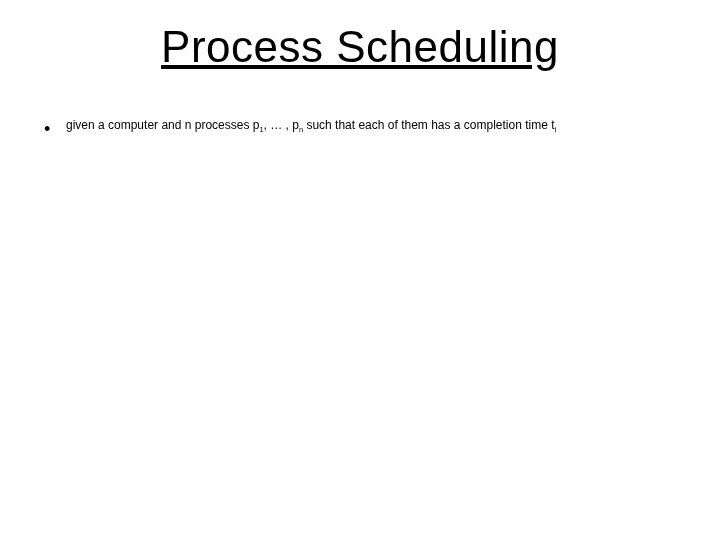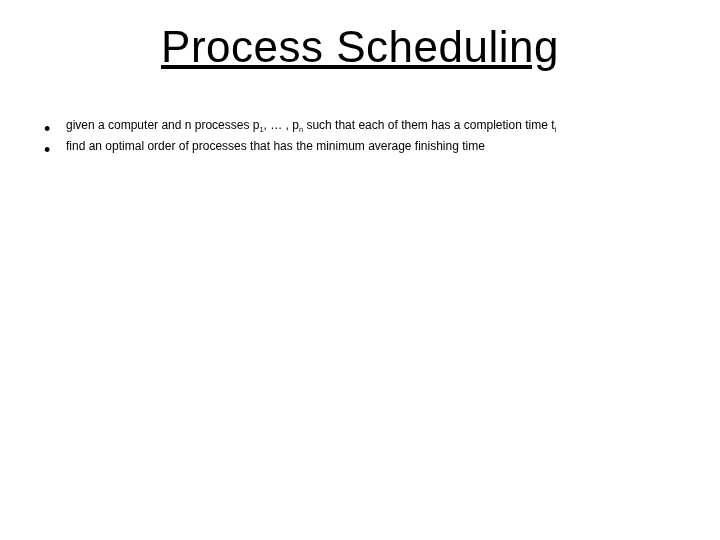--- a/index.html
+++ b/index.html
@@ -66,19 +66,16 @@
 
 <div class="slide">
 
   <div class="title">Process Scheduling</div>
 
   <div class="body">
     <ul class="bullets">
       <li>
         <span>given a computer and n processes p</span><sub>1</sub><span>, … , p</span><sub>n</sub><span> such that each of them has a completion time t</span><sub>i</sub><span></span>
       </li>
-      <li>
-        <span>find an optimal order of processes that has the minimum average finishing time</span>
-      </li>
     </ul>
   </div>
 
 </div>
 
 </body></html>

